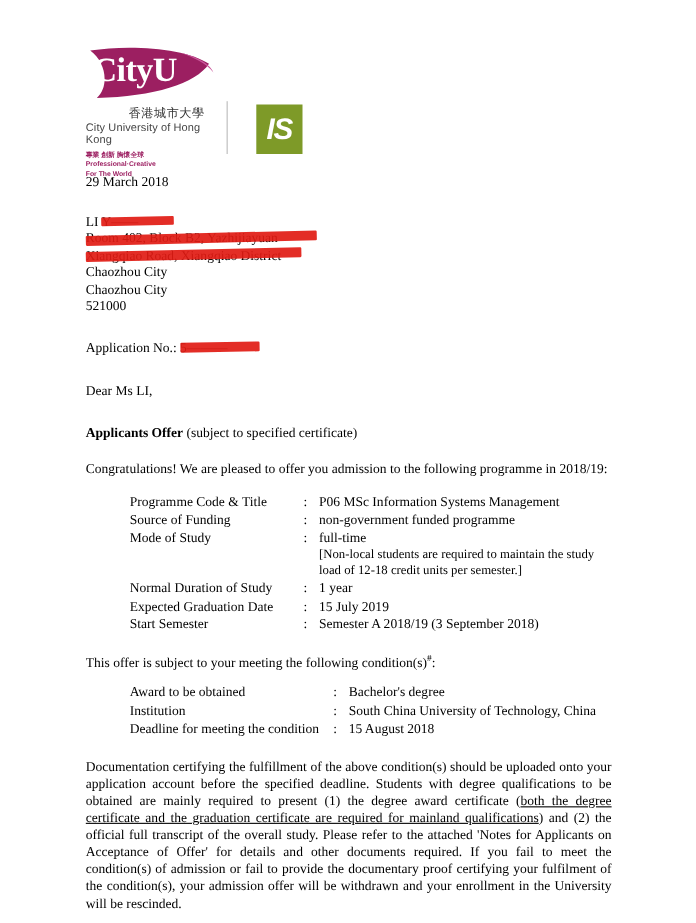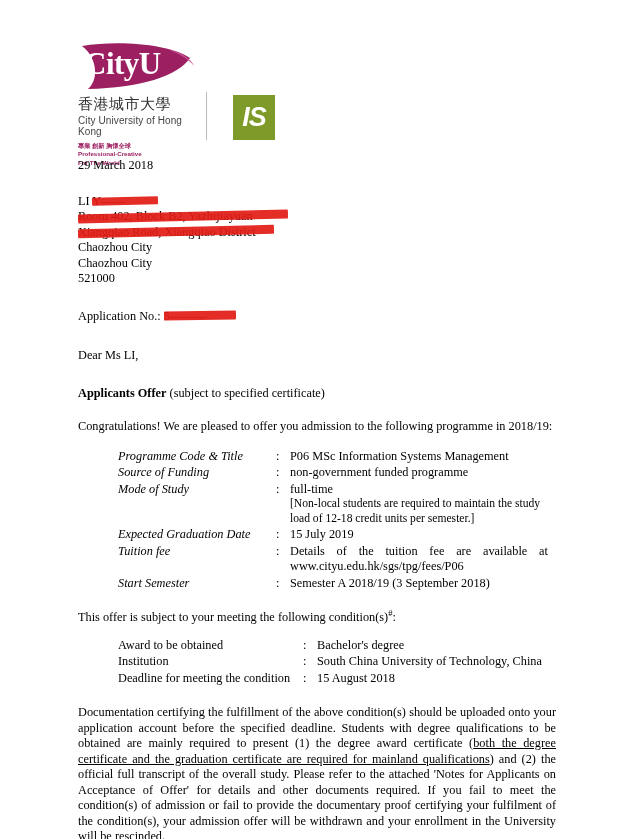--- a/index.html
+++ b/index.html
@@ -53,24 +53,25 @@
     top: 6px;
     font-family: "Liberation Serif", serif;
     font-size: 31px;
     font-weight: bold;
     color: #ffffff;
     letter-spacing: -0.5px;
     line-height: 1;
   }
   .logo-cn {
     font-family: "DejaVu Sans", sans-serif;
-    font-size: 15px;
+    font-size: 11px;
     color: #333333;
     margin-top: 1px;
     letter-spacing: 0.5px;
+    margin-left: 39px;
   }
   .logo-en {
     font-family: "Liberation Sans", sans-serif;
     font-size: 10px;
     color: #444444;
     letter-spacing: 0.1px;
     margin-top: 1px;
   }
   .logo-tag {
     font-family: "Liberation Sans", sans-serif;
@@ -146,21 +147,21 @@
     border-collapse: collapse;
     margin-left: 40px;
     width: 430px;
   }
   table.details td {
     vertical-align: top;
     padding: 0 0 1px 0;
     font-size: 12.3px;
     line-height: 15.5px;
   }
-  td.lbl { width: 158px; font-style: italic; }
+  td.lbl { width: 158px; }
   td.col { width: 14px; }
   td.val { width: 258px; }
   .italic-note {
     font-size: 11.6px;
     line-height: 14.6px;
     display: block;
   }
   .justify-val { text-align: justify; text-align-last: justify; }
 
   .cond-intro { margin-top: 14px; margin-bottom: 12px; }
@@ -264,31 +265,28 @@
       </tr>
       <tr>
         <td class="lbl">Mode of Study</td>
         <td class="col">:</td>
         <td class="val">
           <span>full-time</span>
           <span class="italic-note">[Non-local students are required to maintain the study load of 12-18 credit units per semester.]</span>
         </td>
       </tr>
       <tr>
+        <td class="lbl">Normal Duration of Study</td>
+        <td class="col">:</td>
+        <td class="val">1 year</td>
+      </tr>
+      <tr>
         <td class="lbl">Expected Graduation Date</td>
         <td class="col">:</td>
         <td class="val">15 July 2019</td>
-      </tr>
-      <tr>
-        <td class="lbl">Tuition fee</td>
-        <td class="col">:</td>
-        <td class="val">
-          <div class="justify-val">Details of the tuition fee are available at</div>
-          <div>www.cityu.edu.hk/sgs/tpg/fees/P06</div>
-        </td>
       </tr>
       <tr>
         <td class="lbl">Start Semester</td>
         <td class="col">:</td>
         <td class="val">Semester A 2018/19 (3 September 2018)</td>
       </tr>
     </tbody>
       </table>
 
     <div class="cond-intro">

